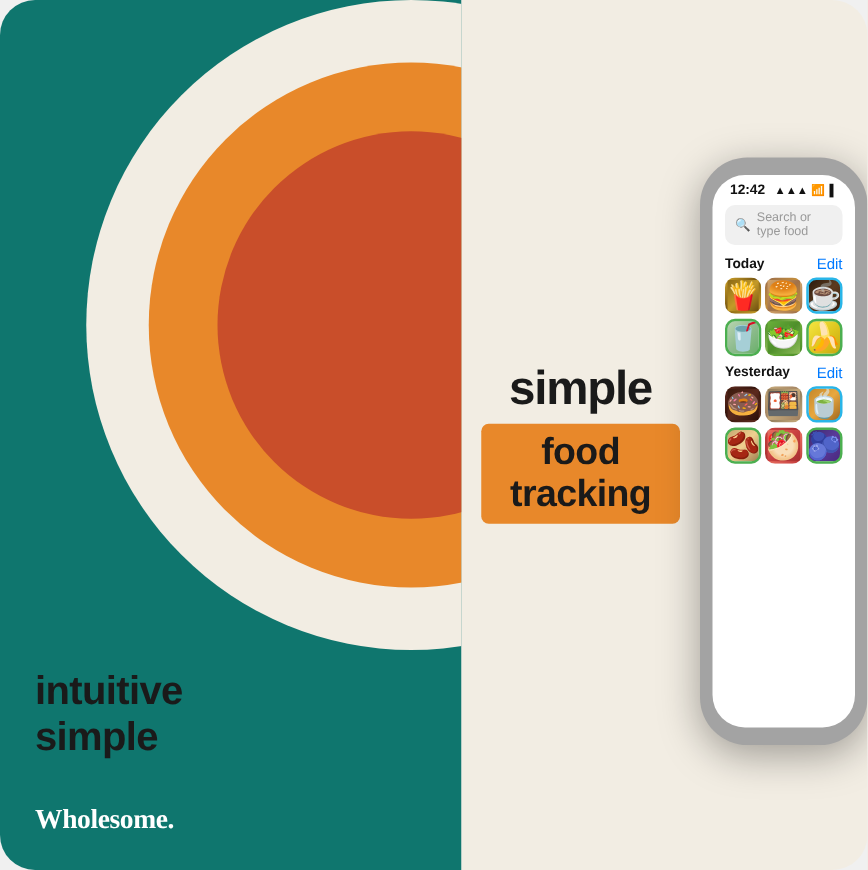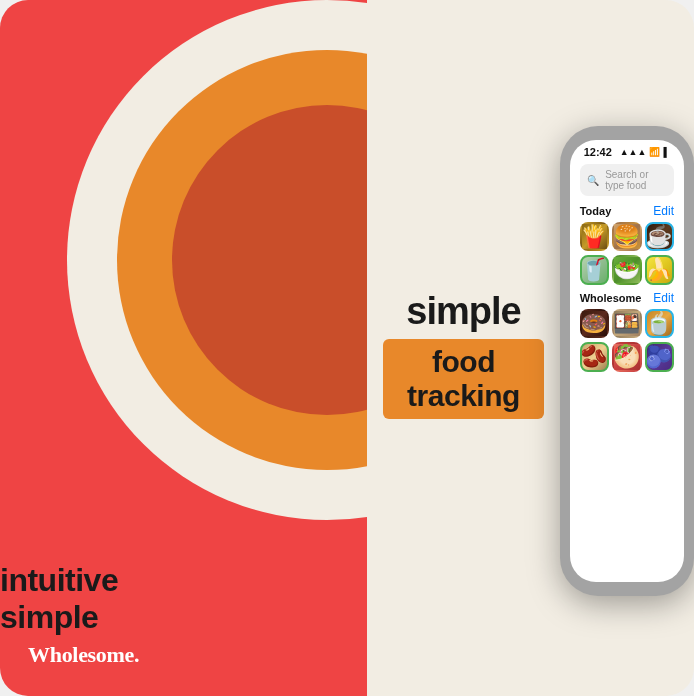--- a/index.html
+++ b/index.html
@@ -9,27 +9,28 @@
       display: flex;
       font-family: -apple-system, BlinkMacSystemFont, 'Helvetica Neue', Arial, sans-serif;
       background: #f0f0f0;
       overflow: hidden;
     }
 
     
     .left-panel {
       width: 390px;
       height: 696px;
-      background: #ef4444;
+      background: #0f766e;
       border-radius: 28px 0 0 28px;
       position: relative;
       overflow: hidden;
       display: flex;
       flex-direction: column;
       justify-content: flex-end;
+      padding: 28px;
     }
 
     .concentric-arcs {
       position: absolute;
       top: -80px;
       right: -220px;
       width: 520px;
       height: 680px;
     }
 
@@ -308,21 +309,21 @@
         </div>
         <div class="food-cell food-salad">
           <div class="food-cell-inner">🥗</div>
         </div>
         <div class="food-cell food-banana green-border">
           <div class="food-cell-inner">🍌</div>
         </div>
       </div>
 
       <div class="section-header">
-        <span class="section-title">Wholesome</span>
+        <span class="section-title">Yesterday</span>
         <span class="section-edit">Edit</span>
       </div>
       <div class="food-grid">
         <div class="food-cell food-donut">
           <div class="food-cell-inner">🍩</div>
         </div>
         <div class="food-cell food-rice">
           <div class="food-cell-inner">🍱</div>
         </div>
         <div class="food-cell food-tea blue-border">

